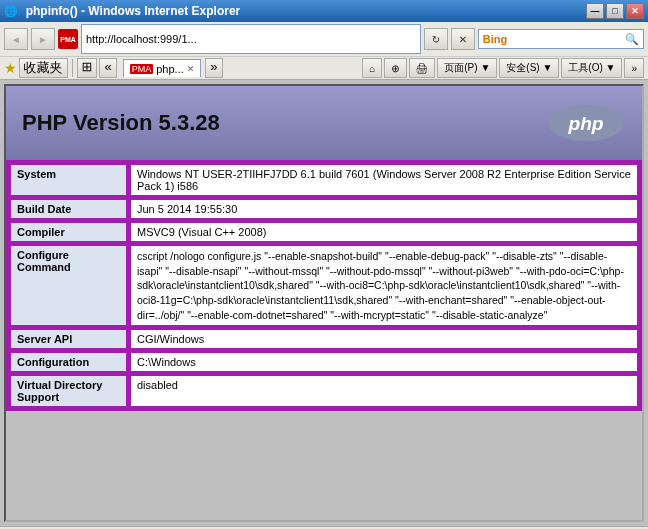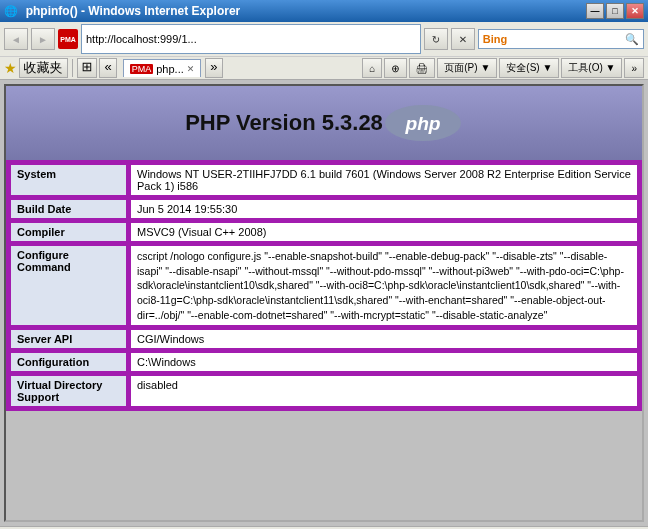--- a/index.html
+++ b/index.html
@@ -152,21 +152,21 @@
       align-items: center;
       gap: 2px;
     }
 
     
     .php-header {
       background: linear-gradient(to bottom, #9999cc 0%, #7777aa 100%);
       padding: 12px 16px;
       display: flex;
       align-items: center;
-      justify-content: center;
+      justify-content: space-between;
     }
     .php-version-title {
       color: #111;
       font-size: 22px;
       font-weight: bold;
     }
 
     .info-table {
       width: 100%;
       border-collapse: collapse;

